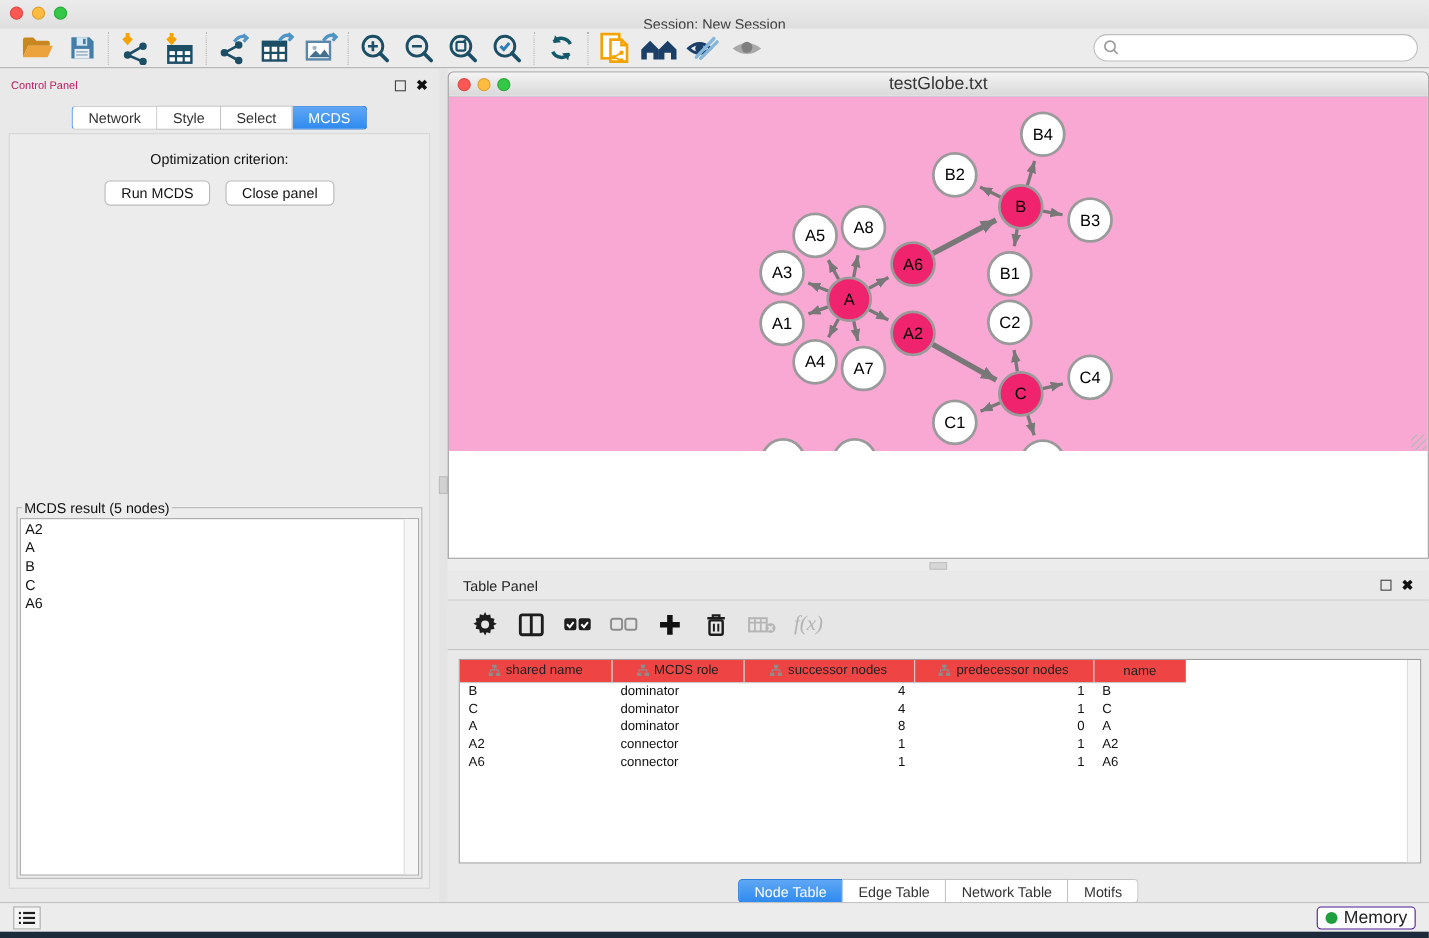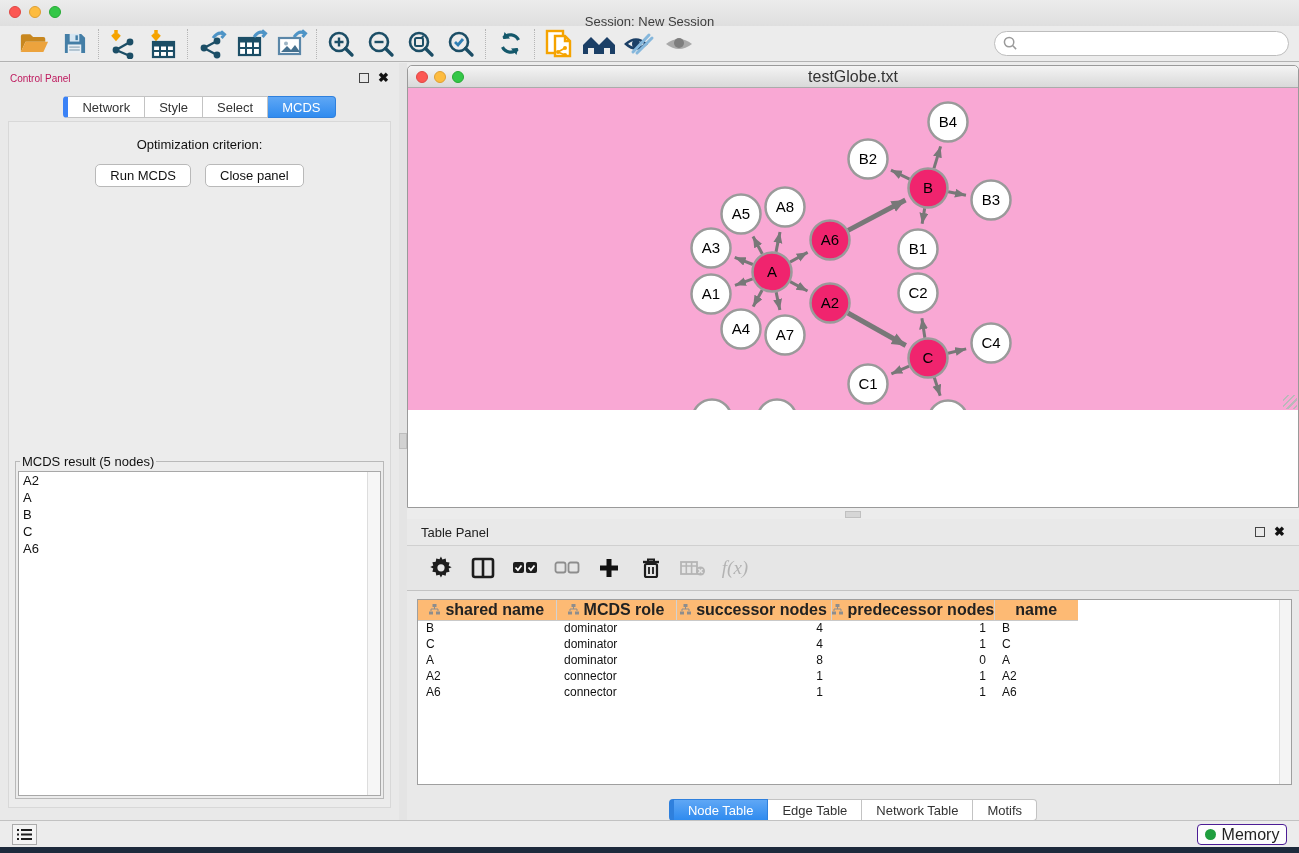--- a/index.html
+++ b/index.html
@@ -33,21 +33,21 @@
   
   .control-panel { position:absolute; left:0; top:0; width:399px; height:757px; background:#e9e9e9; }
   .panel-titlebar { height:30px; display:flex; align-items:center; padding:0 10px; }
   .panel-titlebar .ptitle { font-size:10px; color:#be185d; }
   .panel-btns { margin-left:auto; display:flex; gap:9px; align-items:center; }
   .minbox { width:10px; height:10px; border:1.5px solid #444; background:transparent; }
   .xbtn { font-size:13px; font-weight:bold; color:#111; line-height:10px; }
 
   .tabs { display:flex; justify-content:center; margin-top:3px; }
   .tab { padding:3px 14px; font-size:13px; background:#fff; border:1px solid #c3c3c3; border-left:none; color:#333; cursor:pointer; height:22px; display:flex; align-items:center; }
-  .tab:first-child { border-left:5px solid #3b82f6; border-radius:4px 0 0 4px; }
+  .tab:first-child { border-left:1px solid #3b82f6; border-radius:4px 0 0 4px; }
   .tab:last-child { border-radius:0 4px 4px 0; }
   .tab.selected { background:linear-gradient(#5fa7f5,#2f8bef); color:#fff; border-color:#2f80dd; }
 
   .cp-content { position:absolute; left:8px; top:58px; width:383px; height:687px; background:#ececec; border:1px solid #d8d8d8; }
   .opt-label { text-align:center; margin-top:15px; font-size:13px; color:#111; }
   .selectbox { margin:8px auto 0 auto; width:312px; height:23px; background:#fff; border:1px solid #b6b6b6; border-radius:4px;
     display:flex; align-items:center; position:relative; cursor:pointer; }
   .selectbox .selval { padding-left:8px; font-size:13px; color:#111; }
   .selstep { position:absolute; right:1px; top:1px; width:19px; height:19px; border-radius:3px;
     background:linear-gradient(#7db8f8,#3d94f6); display:flex; flex-direction:column; align-items:center; justify-content:center; }
@@ -79,22 +79,22 @@
   .table-panel { position:absolute; left:407px; top:456px; width:892px; height:301px; background:#e9e9e9; }
   .tp-titlebar { height:26px; display:flex; align-items:center; padding:0 14px; }
   .tp-toolbar { height:46px; margin:0; background:#e6e6e6; border-top:1px solid #d0d0d0; border-bottom:1px solid #c3c3c3;
     display:flex; align-items:center; padding-left:16px; gap:6px; }
   .tpi { width:36px; height:36px; display:flex; align-items:center; justify-content:center; cursor:pointer; }
   .tpi.disabled { cursor:default; }
   .fx { font-family:"Liberation Serif", serif; font-style:italic; font-size:19px; color:#b3b3b3; }
 
   .datatable { position:absolute; left:10px; top:80px; width:875px; height:186px; background:#fff; border:1px solid #9f9f9f; overflow:hidden; }
   table.grid { border-collapse:collapse; width:660px; table-layout:fixed; }
-  table.grid th { background:#fdba74; border-right:1px solid #d2d2d2; border-bottom:1px solid #c9c9c9;
-    font-weight:bold; font-size:16px; color:#222; height:20px; text-align:center; white-space:nowrap; }
+  table.grid th { background:#ef4444; border-right:1px solid #d2d2d2; border-bottom:1px solid #c9c9c9;
+    font-weight:normal; font-size:12px; color:#222; height:20px; text-align:center; white-space:nowrap; }
   table.grid th .hdr { display:inline-flex; align-items:center; gap:5px; }
   table.grid td { font-size:12px; color:#111; height:16px; padding:0 8px; white-space:nowrap; }
   td.num { text-align:right; }
   .tbl-scroll { position:absolute; right:0; top:0; width:12px; height:100%; background:#f4f4f4; border-left:1px solid #ddd; }
 
   .tp-tabs { position:absolute; left:0; top:277px; width:892px; display:flex; justify-content:center; }
 
   
   .statusbar { position:absolute; left:0; top:820px; width:1299px; height:27px; background:#ececec; border-top:1px solid #c2c2c2; }
   .listbtn { position:absolute; left:12px; top:3px; width:25px; height:21px; background:#f4f4f4; border:1px solid #ababab; display:flex; align-items:center; justify-content:center; cursor:pointer; }

